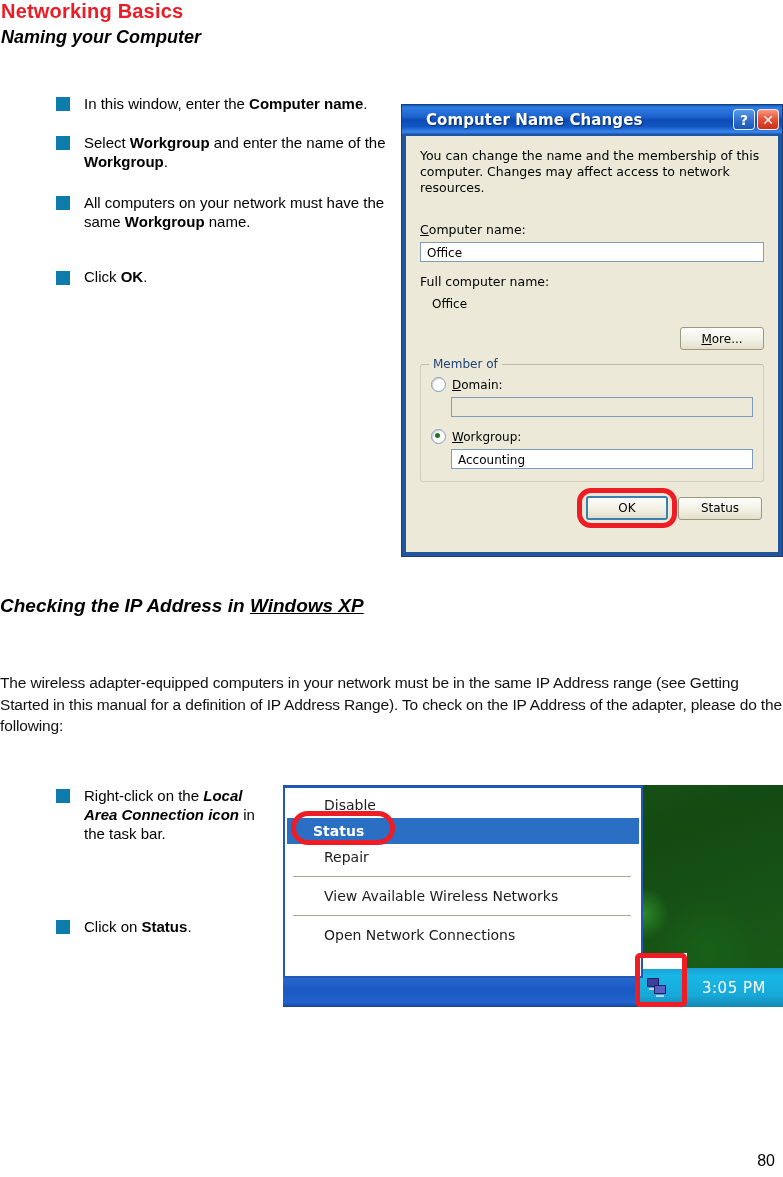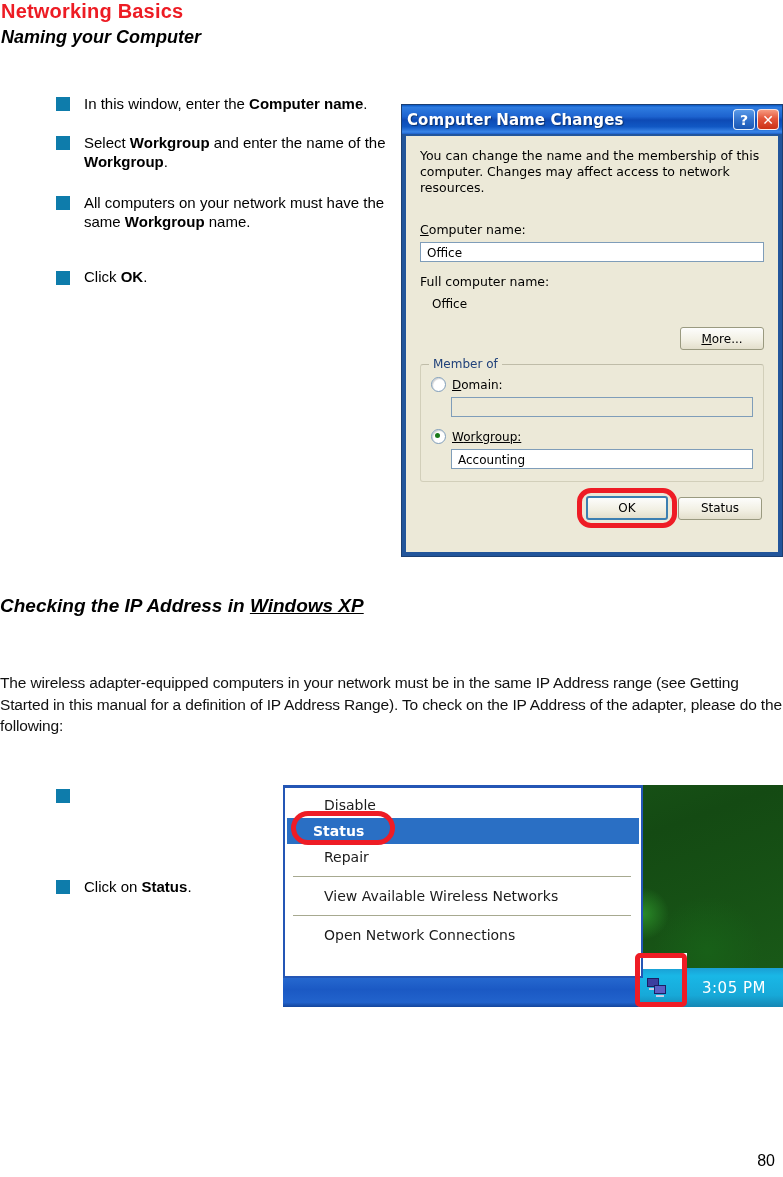--- a/index.html
+++ b/index.html
@@ -118,21 +118,21 @@
     box-sizing: border-box;
     font-family: "DejaVu Sans", sans-serif;
   }
   .xp-titlebar {
     height: 29px;
     background: linear-gradient(to bottom,
         #0a57c2 0%, #2f7ce0 8%, #1d63cf 40%,
         #0d4ab5 52%, #1158c4 75%, #3b86e8 93%, #1b5ec9 100%);
     display: flex;
     align-items: center;
-    padding: 0 3px 0 5px;
+    padding: 0 3px 0 24px;
     box-sizing: border-box;
   }
   .xp-title-text {
     color: #ffffff;
     font-size: 15px;
     font-weight: bold;
     text-shadow: 1px 1px 1px rgba(0,0,0,0.45);
     flex: 1;
     white-space: nowrap;
     letter-spacing: 0.1px;
@@ -432,21 +432,21 @@
 
     <div class="xp-group">
       <span class="xp-group-title">Member of</span>
 
       <div class="xp-radio-row">
         <span class="xp-radio"></span>
         <span class="xp-radio-label"><u>D</u><span>omain:</span></span>
       </div>
       <div class="xp-input xp-sub-input" style="background:#ece9d8;"></div>
 
-      <div class="xp-radio-row" style="margin-top:12px;text-decoration:underline;">
+      <div class="xp-radio-row" style="margin-top:12px;">
         <span class="xp-radio on"></span>
         <span class="xp-radio-label"><u>W</u><span>orkgroup:</span></span>
       </div>
       <div class="xp-input xp-sub-input">Accounting</div>
     </div>
 
     <div class="xp-footer">
       <span class="ok-wrap">
         <span class="ok-highlight"></span>
         <span class="xp-button default">OK</span>
@@ -459,20 +459,21 @@
 
 <div id="section-heading">
   <span>Checking the IP Address in </span><span class="u">Windows XP</span>
 </div>
 
 <div id="body-para">The wireless adapter-equipped computers in your network must be in the same IP Address range (see Getting Started in this manual for a definition of IP Address Range). To check on the IP Address of the adapter, please do the following:</div>
 
 <div class="bullets" id="bullets-bottom">
   <div class="bullet-row b1">
     <span class="bullet-sq"></span>
+    <span class="bullet-text"><span>Right-click on the </span><i class="bi">Local Area Connection icon</i><span> in the task bar.</span></span>
   </div>
   <div class="bullet-row b2">
     <span class="bullet-sq"></span>
     <span class="bullet-text"><span>Click on </span><b>Status</b><span>.</span></span>
   </div>
 </div>
 
 <div id="xp-menu-shot">
   <div class="desk-bg"></div>
 

